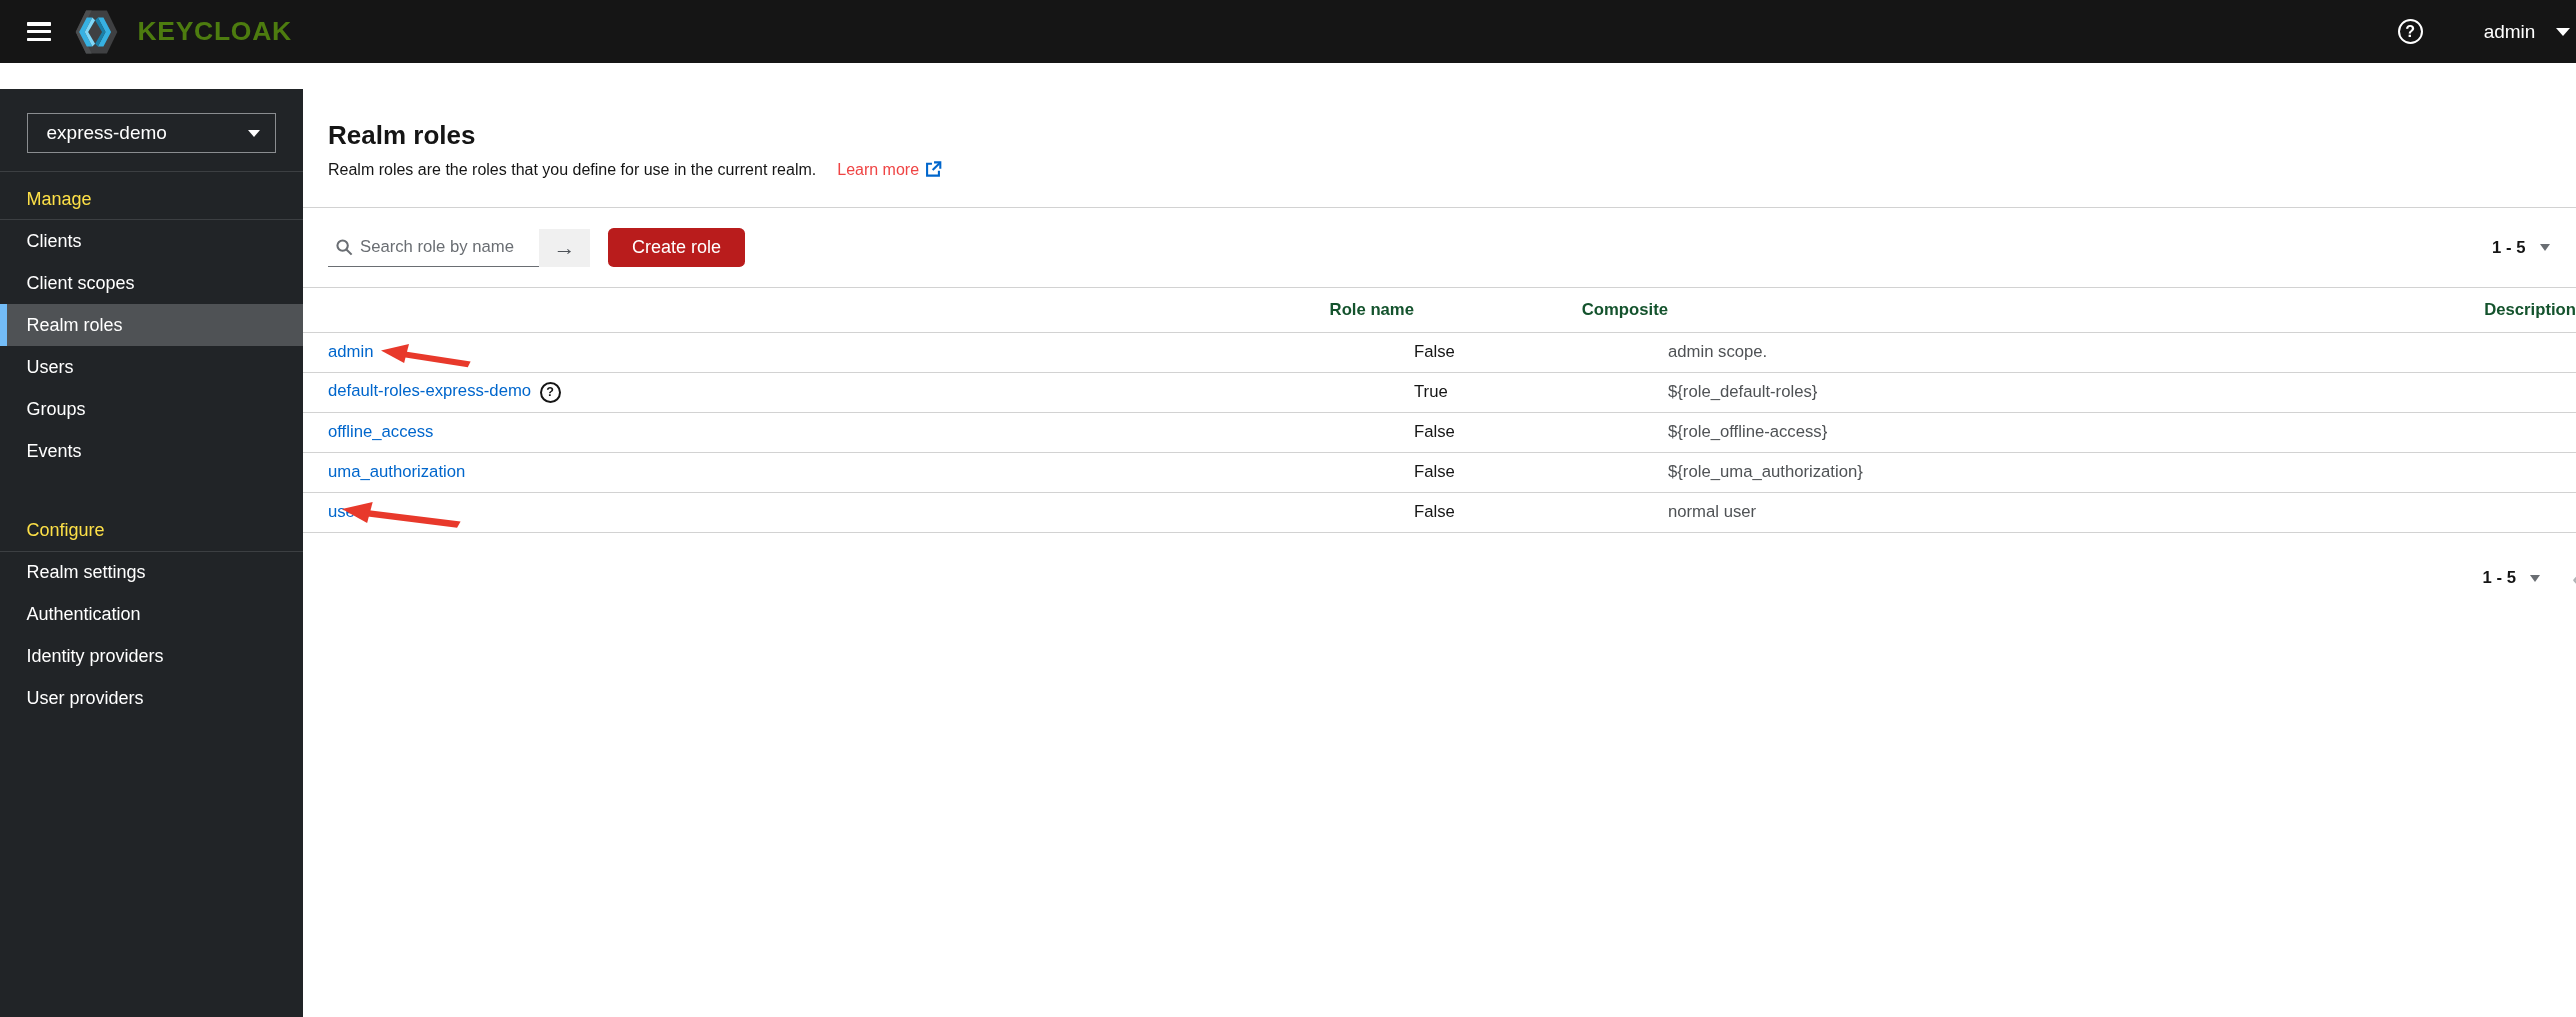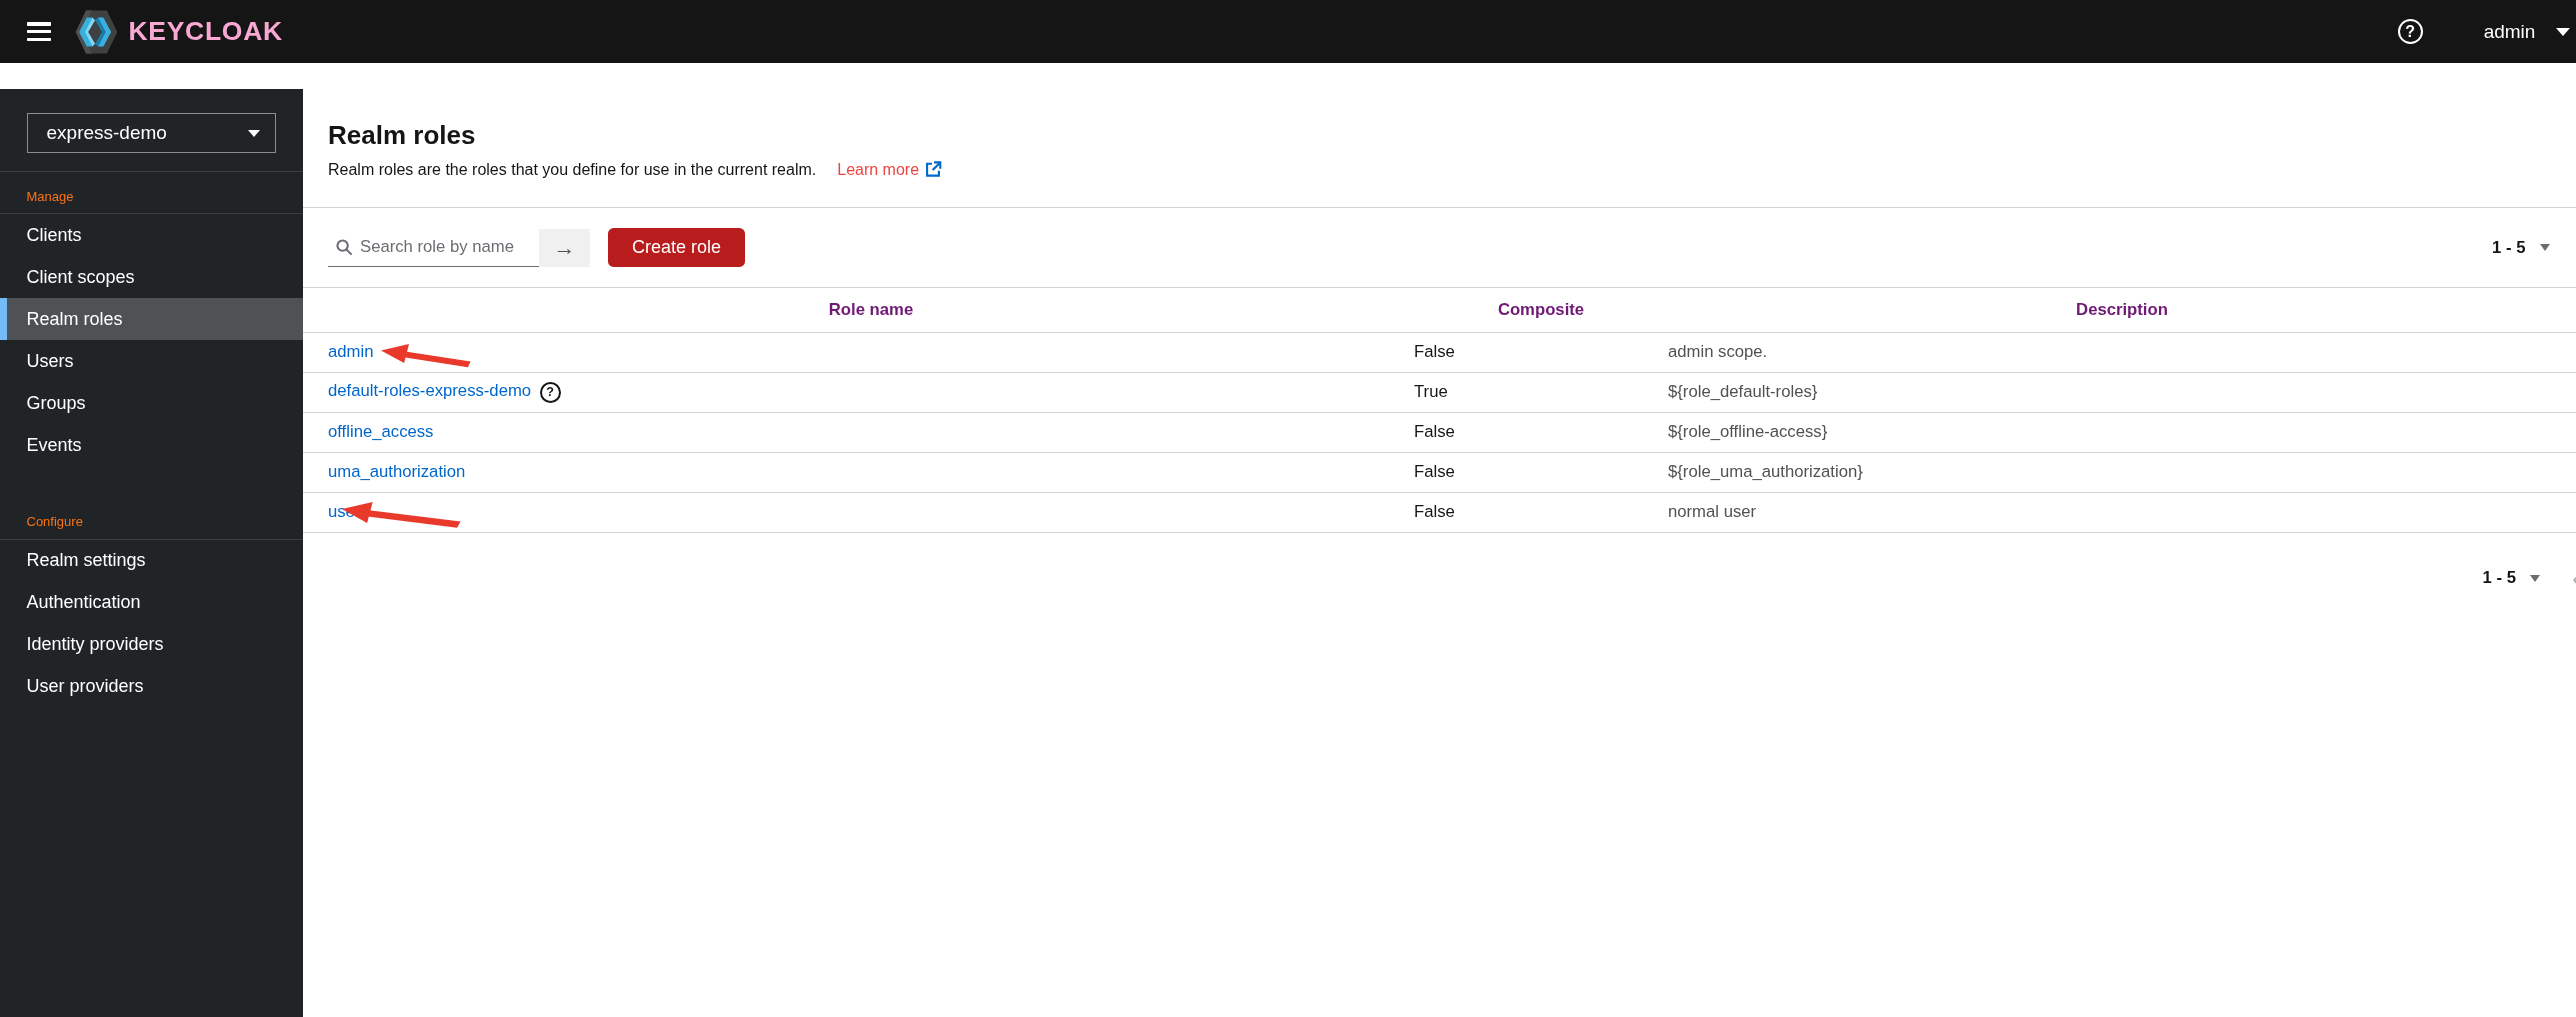--- a/index.html
+++ b/index.html
@@ -4,36 +4,36 @@
 <style>
   * { margin:0; padding:0; box-sizing:border-box; }
   html,body { width:2576px; height:1018px; }
   body { font-family:"Liberation Sans", sans-serif; background:#fff; overflow:hidden; }
 
   
   .masthead { height:63px; background:#151515; display:flex; align-items:center; padding:0 5.6px 0 26.5px; }
   .hamburger { width:24px; height:19px; display:flex; flex-direction:column; justify-content:space-between; cursor:pointer; background:none; border:none; }
   .hamburger span { display:block; height:3.5px; background:#fff; border-radius:0.7px; }
   .brand { display:flex; align-items:center; margin-left:24px; }
-  .brand-text { font-size:26.5px; font-weight:700; color:#f9a8d4; letter-spacing:0.7px; margin-left:11px; }
+  .brand-text { font-size:26.5px; font-weight:700; color:#4d7c0f; letter-spacing:0.7px; margin-left:20px; }
   .mast-spacer { flex:1; }
   .help-circle { width:25px; height:25px; border:2.1px solid #fff; border-radius:50%; color:#fff; font-size:16px; font-weight:700; display:flex; align-items:center; justify-content:center; margin-right:61px; cursor:pointer; }
   .mast-user { color:#fff; font-size:19px; display:flex; align-items:center; cursor:pointer; }
   .caret-down { width:0; height:0; border-left:7px solid transparent; border-right:7px solid transparent; border-top:8.4px solid #fff; margin-left:21px; }
 
   
   .layout { display:flex; height:955px;margin-top:26px; }
 
   
   .sidebar { width:303px; background:#212427; flex:none; }
   .realm-wrap { padding:24px 27px 18px 26.5px; border-bottom:0.7px solid #3c3f42; }
   .realm-select { height:40px; border:0.7px solid #8a8d90; display:flex; align-items:center; justify-content:space-between; padding:0 15.3px 0 19px; cursor:pointer; }
   .realm-select .label { color:#fff; font-size:19px; }
   .realm-caret { width:0; height:0; border-left:6.3px solid transparent; border-right:6.3px solid transparent; border-top:7.7px solid #fff; }
-  .nav-section-title { padding:16.7px 26.5px 9.8px; font-size:13px; color:#f97316; border-bottom:0.7px solid #3c3f42; }
+  .nav-section-title { padding:16.7px 26.5px 9.8px; font-size:18px; color:#fde047; border-bottom:0.7px solid #3c3f42; }
   .nav-section.configure { margin-top:31px; }
   .nav-item { height:42px; display:flex; align-items:center; padding-left:26.5px; color:#fff; font-size:18px; cursor:pointer; }
   .nav-item.current { background:#4f5255; border-left:7px solid #73bcf7; padding-left:19.5px; }
 
   
   .main { flex:1; background:#fff; position:relative; overflow:hidden; }
   .page-header { height:119px; padding:31px 26.5px 0 25px; border-bottom:0.7px solid #d2d2d2; }
   .page-title { font-size:26px; font-weight:600; color:#151515; }
   .desc-row { margin-top:9.8px; display:flex; align-items:center; font-size:16px; color:#151515; }
   .learn-more { color:#ef4444; text-decoration:none; margin-left:21px; display:inline-flex; align-items:center; cursor:pointer; }
@@ -45,21 +45,21 @@
   .search-input-wrap input { width:100%; height:100%; border:none; outline:none; padding:0 7px 0 32px; font-size:16.7px; font-family:"Liberation Sans", sans-serif; color:#151515; }
   .search-input-wrap input::placeholder { color:#6a6e73; opacity:1; }
   .search-icon-box { position:absolute; left:7px; top:0; height:100%; display:flex; align-items:center; }
   .search-go { width:51px; height:38px; background:#f0f0f0; border:none; font-size:22px; color:#4d5258; cursor:pointer; display:flex; align-items:center; justify-content:center; }
   .create-btn { margin-left:18px; height:39px; padding:0 24px; background:#b91c1c; color:#fff; border:none; border-radius:5.6px; font-size:18px; font-family:"Liberation Sans", sans-serif; cursor:pointer; }
   .toolbar-spacer { flex:1; }
   .pagination { display:flex; align-items:center; font-size:16.7px; font-weight:600; color:#151515; cursor:pointer; }
   .pag-caret { width:0; height:0; border-left:5.6px solid transparent; border-right:5.6px solid transparent; border-top:7px solid #6a6e73; margin-left:14px; }
 
   table.roles { width:100%; border-collapse:collapse; table-layout:fixed; }
-  table.roles th { height:44px; text-align:center; font-size:16.7px; font-weight:700; color:#701a75; border-bottom:0.7px solid #d2d2d2; }
+  table.roles th { height:44px; text-align:right; font-size:16.7px; font-weight:700; color:#14532d; border-bottom:0.7px solid #d2d2d2; }
   table.roles td { height:40px; font-size:16.7px; border-bottom:0.7px solid #d2d2d2; }
   th.col-name, td.cell-name { padding-left:25px; }
   td.cell-composite { color:#151515; }
   td.cell-desc { color:#4f5255; }
   a.role-link { color:#0066cc; text-decoration:none; cursor:pointer; }
   .row-help { display:inline-flex; width:21px; height:21px; border:2.1px solid #151515; border-radius:50%; color:#151515; font-size:12.6px; font-weight:700; align-items:center; justify-content:center; margin-left:8.4px; vertical-align:middle; cursor:pointer; }
 
   .bottom-pagination { display:flex; justify-content:flex-end; align-items:center; margin-top:35px; padding-right:0; }
   .prev-chevron { font-size:29px; color:#b0b3b6; line-height:21px; margin-left:32px; margin-right:-5.6px; cursor:pointer; }
 

